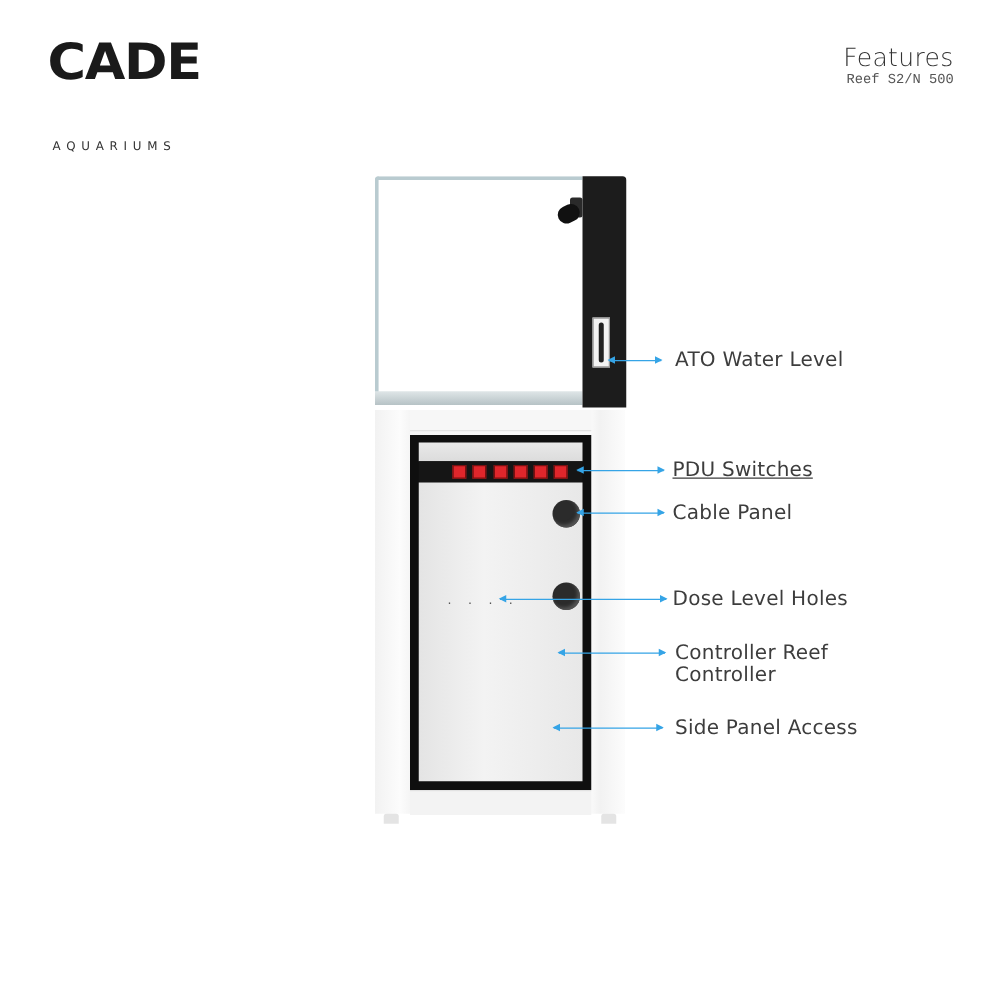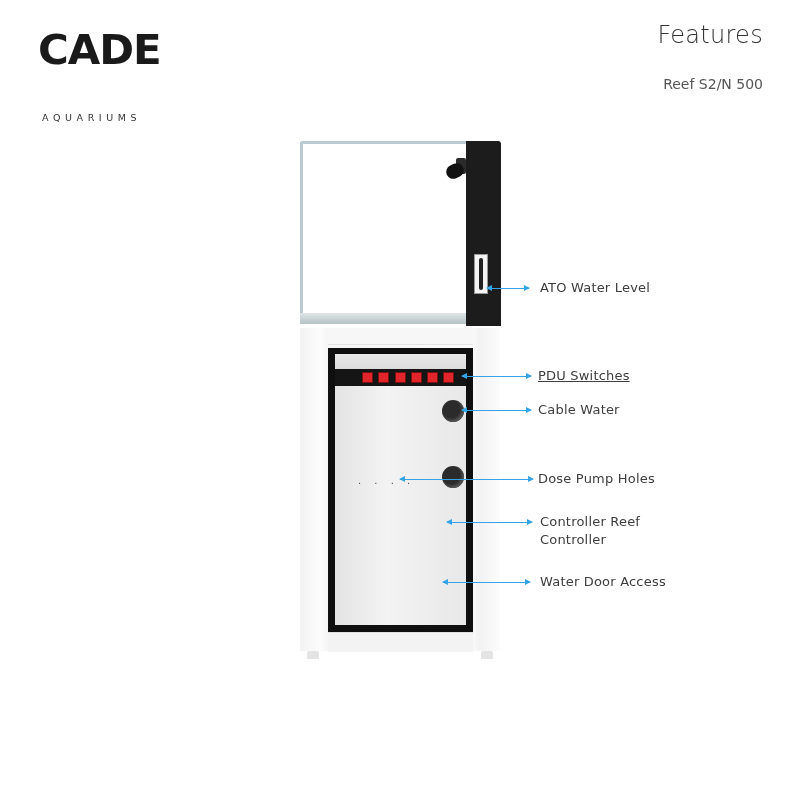--- a/index.html
+++ b/index.html
@@ -1,22 +1,22 @@
 <!DOCTYPE html>
 <html><head>
 <meta charset="utf-8">
 <style>
   html, body { margin:0; padding:0; }
   body { width:800px; height:800px; background:#ffffff; position:relative; overflow:hidden; font-family:"DejaVu Sans", sans-serif; }
   .abs { position:absolute; }
   
   .logo-word { left:38px; top:30px; font-family:"DejaVu Sans", sans-serif; font-weight:900; font-size:40px; letter-spacing:-1px; color:#1a1a1a; line-height:40px; transform:scaleX(1.05); transform-origin:left; }
   .logo-sub { left:42px; top:72px; font-size:9.5px; letter-spacing:4.6px; color:#333;margin-top:40px; }
-  .title { right:37px; top:21px; font-size:24px; color:#333; font-weight:300; letter-spacing:0.3px; }
-  .subtitle { right:37px; top:76px; font-size:14px; color:#555; }
+  .title { right:37px; top:34px; font-size:20px; color:#333; font-weight:300; letter-spacing:0.3px; }
+  .subtitle { right:37px; top:58px; font-size:11px; color:#555;font-family:Liberation Mono, monospace; }
   
   .glass { left:300px; top:141px; width:166px; height:183px; border:3px solid #b9cbd0; border-right:none; border-bottom:none; background:#ffffff; box-sizing:border-box; border-radius:3px 0 0 0; }
   .glass-bottom { left:300px; top:313px; width:166px; height:11px; background:linear-gradient(#dfe6e8,#b6c2c5); }
   .sump-back { left:466px; top:141px; width:35px; height:185px; background:#1c1c1c; border-radius:0 3px 0 0; }
   .nozzle { left:446px; top:164px; width:18px; height:14px; background:#111; border-radius:7px; transform:rotate(-25deg); }
   .nozzle2 { left:456px; top:158px; width:10px; height:16px; background:#2a2a2a; border-radius:2px; }
   .ato-window { left:474px; top:254px; width:14px; height:40px; background:#f4f4f4; border:1px solid #999; box-sizing:border-box; }
   .ato-slot { left:479px; top:258px; width:4px; height:32px; background:#222; border-radius:2px; }
   
   .cabinet { left:300px; top:328px; width:200px; height:323px; background:linear-gradient(90deg,#f2f2f2,#fcfcfc 10%,#f5f5f5 14%,#fafafa 86%,#f2f2f2 90%,#fcfcfc); }
@@ -27,21 +27,21 @@
   .door-panel { left:335px; top:386px; width:131px; height:239px; background:linear-gradient(90deg,#e4e4e4,#f3f3f3 40%,#e8e8e8 100%); }
   .pdu-switch { position:absolute; top:372px; width:11px; height:11px; background:#e0262b; border:1px solid #7a1010; box-sizing:border-box; }
   .hole { width:22px; height:22px; border-radius:50%; background:#2b2b2b; box-shadow: inset -2px -2px 3px #555; }
   .dots { left:358px; top:475px; font-size:10px; color:#555; letter-spacing:5px; }
   .base { left:328px; top:632px; width:145px; height:19px; background:#f3f3f3; border-top:1px solid #e2e2e2; }
   .foot { top:651px; width:12px; height:8px; background:#e4e4e4; border-radius:2px 2px 0 0; }
   
   .line { position:absolute; height:1px; background:#35a4e6; }
   .arrow-r::after { content:""; position:absolute; right:-1px; top:-3px; border-left:6px solid #35a4e6; border-top:3.5px solid transparent; border-bottom:3.5px solid transparent; }
   .arrow-l::before { content:""; position:absolute; left:-1px; top:-3px; border-right:6px solid #35a4e6; border-top:3.5px solid transparent; border-bottom:3.5px solid transparent; }
-  .label { position:absolute; font-size:13px; color:#3d3d3d; line-height:18px; letter-spacing:0.2px; }
+  .label { position:absolute; font-size:16px; color:#3d3d3d; line-height:18px; letter-spacing:0.2px; }
 </style>
 </head>
 <body>
 
 <div class="abs logo-word">CADE</div>
 <div class="abs logo-sub">AQUARIUMS</div>
 <div class="abs title">Features</div>
 <div class="abs subtitle">Reef S2/N 500</div>
 
 <div>
@@ -76,25 +76,25 @@
   <div class="abs foot" style="left:481px"></div>
 </div>
 
 <div class="line arrow-l arrow-r" style="left:487px; top:288px; width:42px;"></div>
 <div class="label" style="left:540px; top:279px;">ATO Water Level</div>
 
 <div class="line arrow-l arrow-r" style="left:462px; top:376px; width:69px;"></div>
 <div class="label" style="left:538px; top:367px;text-decoration:underline;">PDU Switches</div>
 
 <div class="line arrow-l arrow-r" style="left:462px; top:410px; width:69px;"></div>
-<div class="label" style="left:538px; top:401px;">Cable Water</div>
+<div class="label" style="left:538px; top:401px;">Cable Panel</div>
 
 <div class="line arrow-l arrow-r" style="left:400px; top:479px; width:133px;"></div>
-<div class="label" style="left:538px; top:470px;">Dose Pump Holes</div>
+<div class="label" style="left:538px; top:470px;">Dose Level Holes</div>
 
 <div class="line arrow-l arrow-r" style="left:447px; top:522px; width:85px;"></div>
 <div class="label" style="left:540px; top:513px;">
   <div>Controller Reef</div>
   <div>Controller</div>
 </div>
 
 <div class="line arrow-l arrow-r" style="left:443px; top:582px; width:87px;"></div>
-<div class="label" style="left:540px; top:573px;">Water Door Access</div>
+<div class="label" style="left:540px; top:573px;">Side Panel Access</div>
 
 </body></html>

